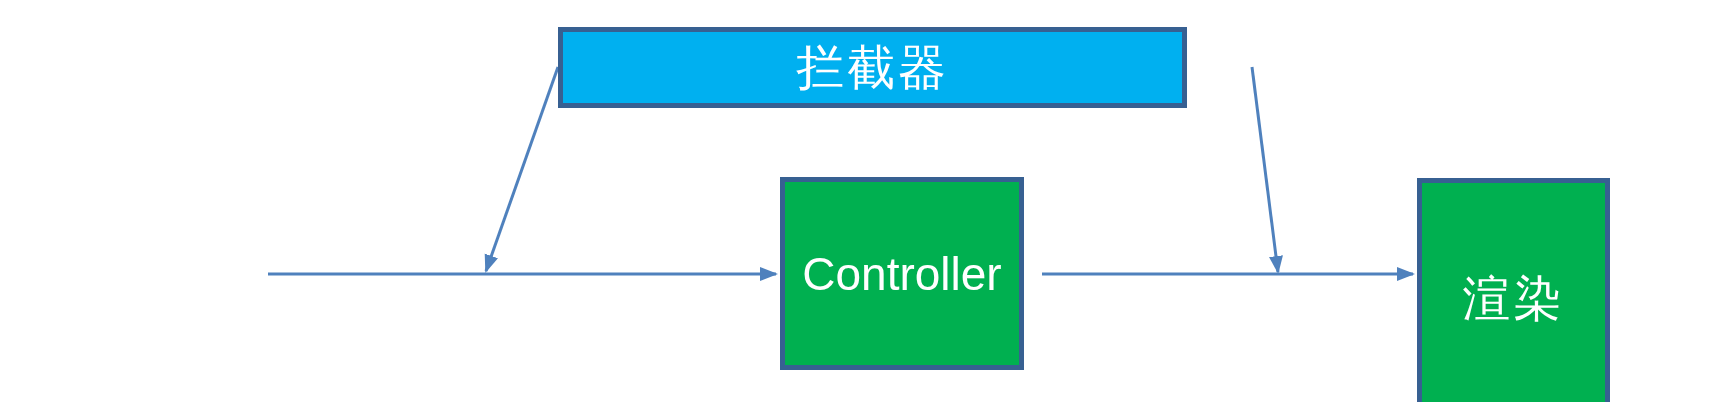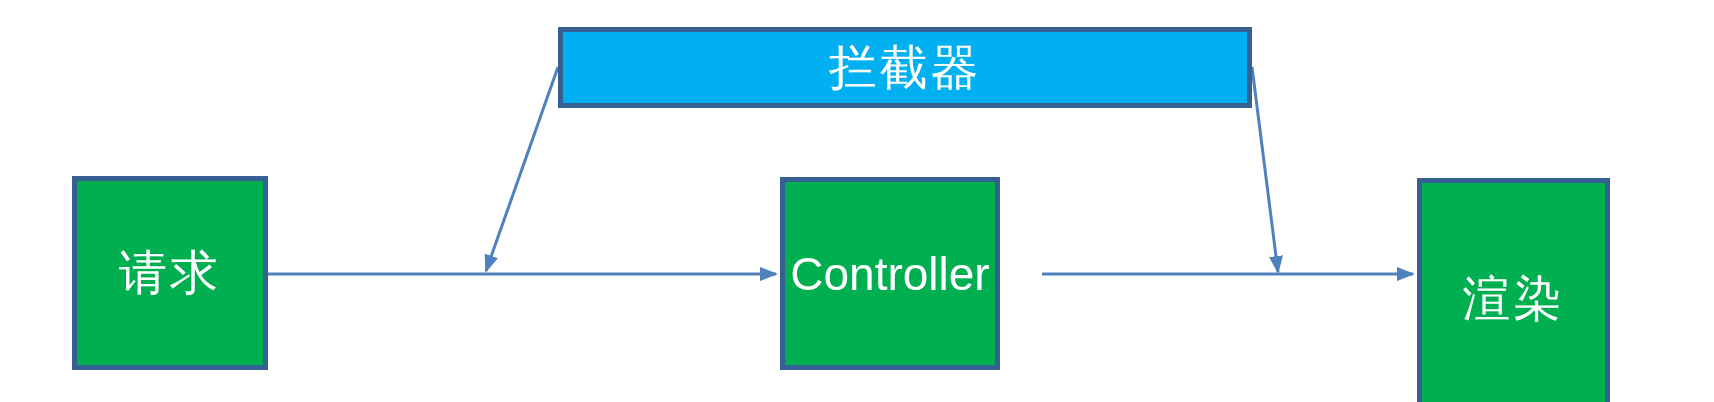--- a/index.html
+++ b/index.html
@@ -46,23 +46,23 @@
     font-family: "Liberation Serif", "DejaVu Serif", serif;
     font-size: 48px;
     letter-spacing: 3px;
     line-height: 1;
   }
   .label-sans {
     font-family: "Liberation Sans", "DejaVu Sans", sans-serif;
     font-size: 46px;
     line-height: 1;
   }
-  .node-interceptor { left: 558px; top: 27px;  width: 694px; height: 81px;  }
+  .node-interceptor { left: 558px; top: 27px;  width: 629px; height: 81px;  }
   .node-request     { left: 72px;  top: 176px; width: 196px; height: 194px; }
-  .node-controller  { left: 780px; top: 177px; width: 220px; height: 193px; }
+  .node-controller  { left: 780px; top: 177px; width: 244px; height: 193px; }
   .node-render      { left: 1417px;top: 178px; width: 193px; height: 241px; }
 </style>
 </head>
 <body>
 
 <div class="canvas">
 
   <svg class="edges" viewBox="0 0 1714 402" xmlns="http://www.w3.org/2000/svg">
     <defs>
       <marker id="arrow" markerUnits="userSpaceOnUse" markerWidth="20" markerHeight="16" refX="16" refY="7" orient="auto">
@@ -72,23 +72,20 @@
     <line class="flow-line" x1="268" y1="274" x2="776" y2="274" marker-end="url(#arrow)"></line>
     <line class="flow-line" x1="1042" y1="274" x2="1413" y2="274" marker-end="url(#arrow)"></line>
     <line class="flow-line" x1="558" y1="67" x2="486" y2="271" marker-end="url(#arrow)"></line>
     <line class="flow-line" x1="1252" y1="67" x2="1278" y2="272" marker-end="url(#arrow)"></line>
   </svg>
 
   <div class="node node-blue node-interceptor">
     <span class="label-serif">拦截器</span>
   </div>
 
-  <div class="node node-green node-request">
-    <span class="label-serif">请求</span>
-  </div>
 
   <div class="node node-green node-controller">
     <span class="label-sans">Controller</span>
   </div>
 
   <div class="node node-green node-render">
     <span class="label-serif">渲染</span>
   </div>
 
 </div>

